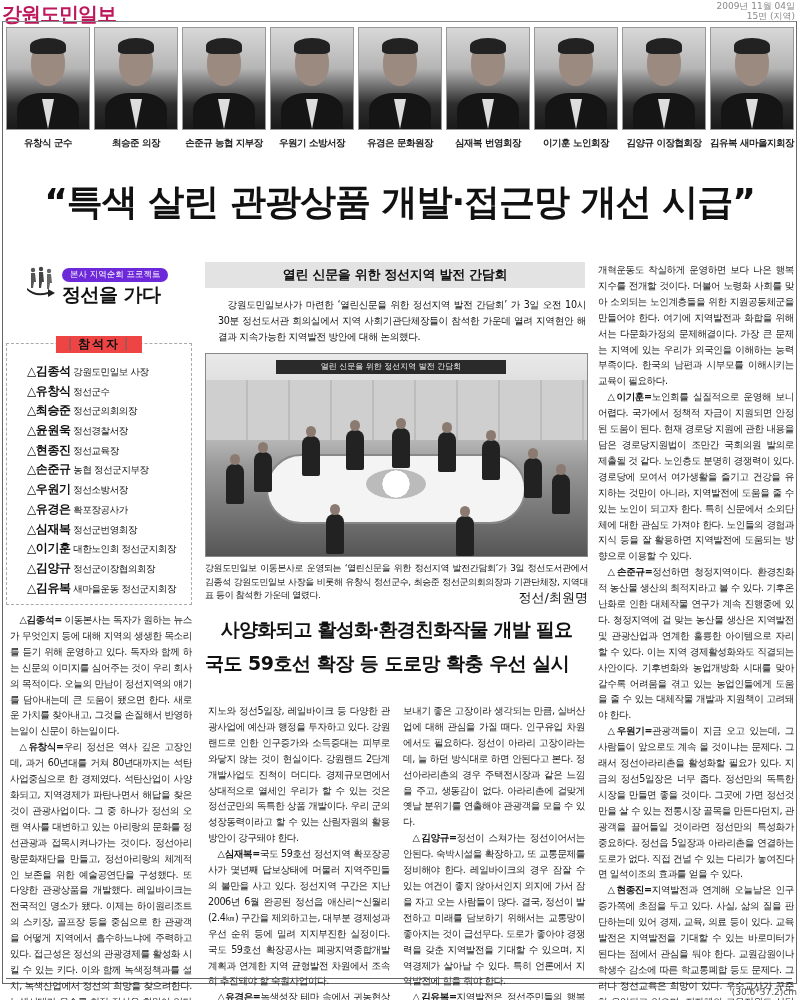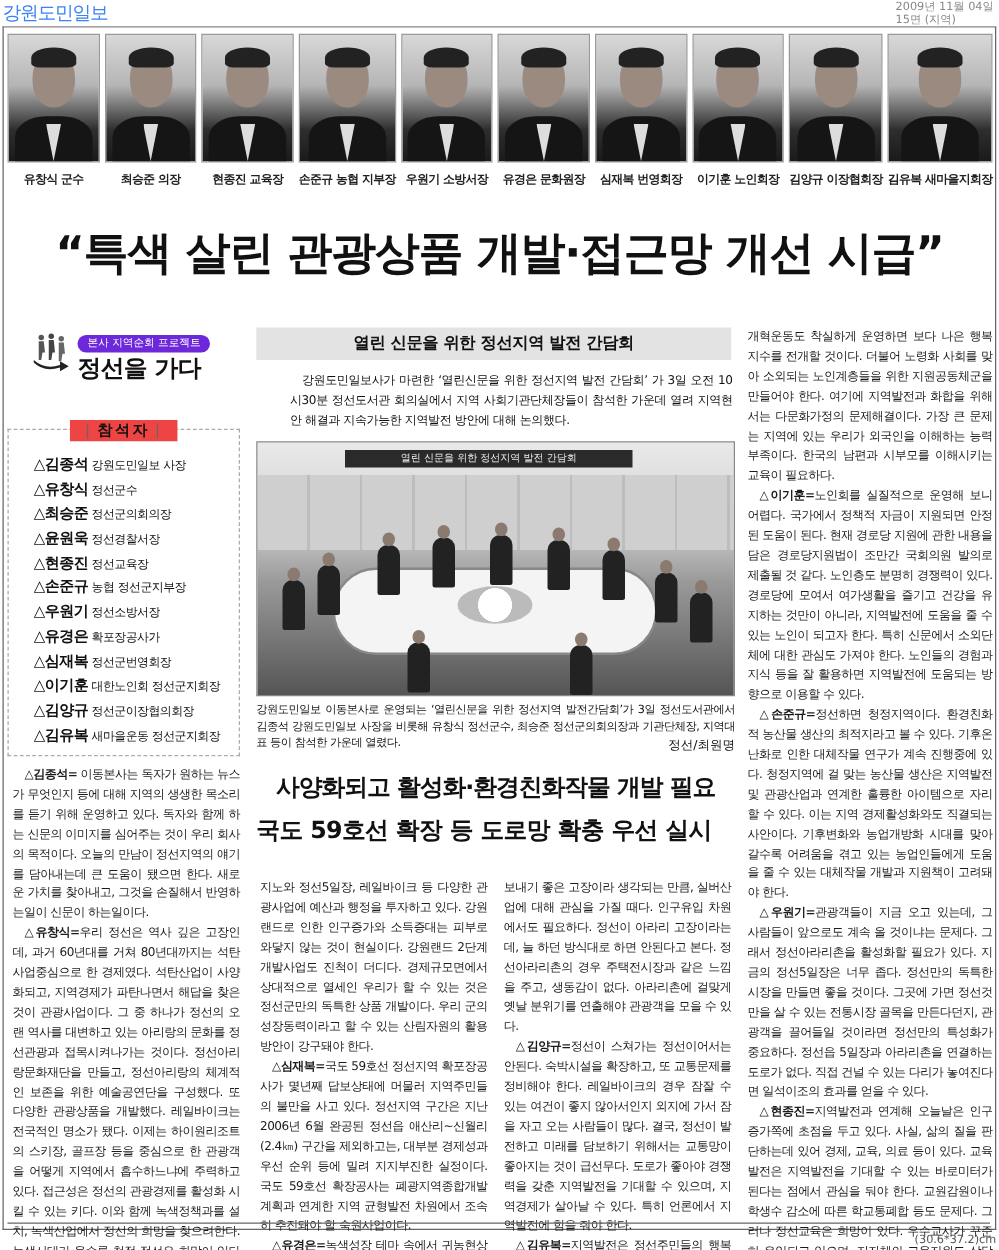--- a/index.html
+++ b/index.html
@@ -1,21 +1,21 @@
 <!DOCTYPE html>
 <html><head>
 <meta charset="utf-8">
 <style>
   * { box-sizing: border-box; margin: 0; padding: 0; }
   html, body { width: 799px; height: 1000px; background: #fff; overflow: hidden; }
   body { position: relative; font-family: "DejaVu Sans", "Liberation Sans", sans-serif; color: #111; }
 
   .masthead { position: absolute; left: 0; top: 0; width: 799px; height: 22px; }
-  .logo { position: absolute; left: 2px; top: 1px; font-size: 15px; font-weight: normal; color: #3b82f6; letter-spacing: -1px; }
-  .dateline { position: absolute; right: 4px; top: 1px; font-size: 9px; color: #888; line-height: 10px; }
+  .logo { position: absolute; left: 2px; top: 1px; font-size: 20px; font-weight: bold; color: #be185d; letter-spacing: -1px; }
+  .dateline { position: absolute; right: 4px; top: 1px; font-size: 9px; color: #888; text-align: right; line-height: 10px; }
 
   .frame { position: absolute; left: 2px; top: 21px; width: 795px; height: 963px; border: 1px solid #666; border-top: 1px solid #888; }
 
   .portraits { position: absolute; left: 6px; top: 27px; width: 788px; height: 127px; display: flex; gap: 4px; font-weight: bold; }
   .portrait { flex: 1; display: flex; flex-direction: column; align-items: center; }
   .photo { width: 100%; height: 103px; background: linear-gradient(180deg, #d8d8d8 0%, #b5b5b5 40%, #2e2e2e 75%, #1a1a1a 100%); position: relative; overflow: hidden; border: 1px solid #999; }
   .photo .head { position: absolute; left: 50%; top: 14px; width: 34px; height: 44px; margin-left: -17px; background: #9a8a80; border-radius: 45% 45% 48% 48%; }
   .photo .hair { position: absolute; left: 50%; top: 10px; width: 36px; height: 16px; margin-left: -18px; background: #222; border-radius: 50% 50% 20% 20%; }
   .photo .body { position: absolute; left: 50%; bottom: -6px; width: 62px; height: 42px; margin-left: -31px; background: #151515; border-radius: 40% 40% 0 0; }
   .photo .shirt { position: absolute; left: 50%; bottom: 0; width: 12px; height: 30px; margin-left: -6px; background: #ddd; clip-path: polygon(0 0, 100% 0, 50% 100%); }
@@ -35,32 +35,32 @@
   .plist li { font-size: 9.5px; height: 19.7px; line-height: 19.7px; white-space: nowrap; letter-spacing: -0.4px; }
   .plist .pname { font-size: 12px; font-weight: bold; }
   .plist .tri { font-size: 12px; }
 
   .col { position: absolute; font-size: 9.6px; line-height: 15.9px; text-align: justify; letter-spacing: -0.4px; color: #1a1a1a; }
   .col p { text-indent: 1em; }
   .col .spk { font-weight: bold; }
 
   .intro-box { position: absolute; left: 205px; top: 262px; width: 380px; height: 26px; background: #e3e3e3; text-align: center; font-size: 13px; font-weight: bold; line-height: 26px; letter-spacing: -0.3px; }
   .intro { position: absolute; left: 218px; top: 297px; width: 368px; font-size: 9.6px; line-height: 16px; text-align: justify; letter-spacing: -0.3px; }
-  .intro p { text-indent: 1em; margin-left: 14px; }
+  .intro p { text-indent: 1em; }
 
   .mainphoto { position: absolute; left: 205px; top: 353px; width: 383px; height: 204px; background: linear-gradient(180deg, #e9e9e9 0%, #d4d4d4 30%, #9a9a9a 55%, #555 100%); overflow: hidden; border: 1px solid #888; }
   .mp-banner { position: absolute; left: 70px; top: 6px; width: 230px; height: 14px; background: #2a2a2a; color: #eee; font-size: 8px; text-align: center; line-height: 14px; }
   .mp-wall { position: absolute; left: 0; top: 26px; width: 100%; height: 60px; background: repeating-linear-gradient(90deg, #cfcfcf 0 40px, #bdbdbd 40px 42px); }
   .mp-table { position: absolute; left: 60px; top: 100px; width: 260px; height: 70px; background: #f4f4f4; border-radius: 40px; border: 2px solid #888; }
   .mp-flowers { position: absolute; left: 160px; top: 115px; width: 60px; height: 30px; background: radial-gradient(circle, #fff 0 40%, #bbb 41% 100%); border-radius: 50%; }
   .mp-person { position: absolute; width: 18px; height: 40px; background: #222; border-radius: 8px 8px 2px 2px; }
   .mp-person:before { content: ""; position: absolute; left: 4px; top: -10px; width: 10px; height: 11px; background: #8a7a70; border-radius: 50%; }
 
   .caption { position: absolute; left: 205px; top: 562px; width: 383px; font-size: 9px; line-height: 13.5px; letter-spacing: -0.4px; text-align: justify; }
-  .caption-credit { position: absolute; right: 211px; top: 589px; font-size: 10px; }
+  .caption-credit { position: absolute; right: 211px; top: 589px; font-size: 13px; }
 
   .sub1 { position: absolute; left: 205px; top: 617px; width: 383px; text-align: center; font-size: 19px; font-weight: bold; letter-spacing: -0.8px; }
   .sub2 { position: absolute; left: 205px; top: 651px; width: 383px; font-size: 19px; font-weight: bold; letter-spacing: -0.5px; }
 
   .rule { position: absolute; left: 6px; top: 978px; width: 786px; height: 1px; background: #666; }
   .size-note { position: absolute; right: 2px; top: 987px; font-size: 9px; color: #555; text-align: center; }
 </style>
 </head>
 <body>
 
@@ -85,29 +85,20 @@
       <div class="portrait-name">유창식 군수</div>
     </div>
     <div class="portrait">
       <div class="photo">
         <div class="body"></div>
         <div class="shirt"></div>
         <div class="head"></div>
         <div class="hair"></div>
       </div>
       <div class="portrait-name">최승준 의장</div>
-    </div>
-    <div class="portrait">
-      <div class="photo">
-        <div class="body"></div>
-        <div class="shirt"></div>
-        <div class="head"></div>
-        <div class="hair"></div>
-      </div>
-      <div class="portrait-name">현종진 교육장</div>
     </div>
     <div class="portrait">
       <div class="photo">
         <div class="body"></div>
         <div class="shirt"></div>
         <div class="head"></div>
         <div class="hair"></div>
       </div>
       <div class="portrait-name">손준규 농협 지부장</div>
     </div>

